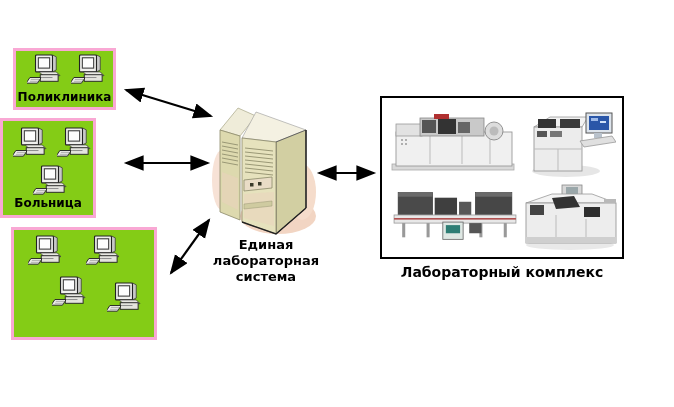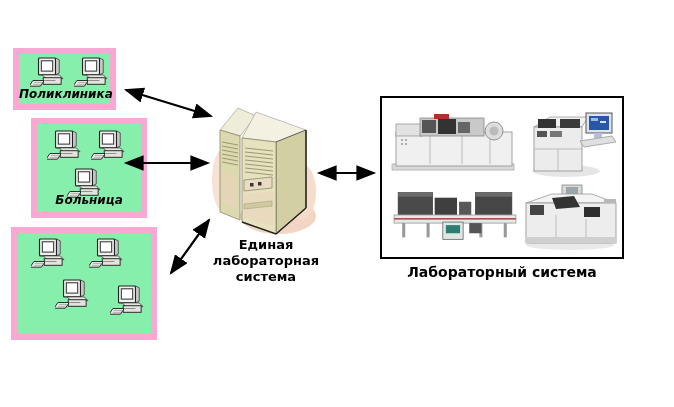--- a/index.html
+++ b/index.html
@@ -1,23 +1,22 @@
 <!DOCTYPE html>
 <html><head>
 <meta charset="utf-8">
 <style>
   html,body{margin:0;padding:0;background:#ffffff;}
   #canvas{
     position:relative;width:674px;height:407px;background:#ffffff;overflow:hidden;
     font-family:"DejaVu Sans","Liberation Sans",sans-serif;color:#000;
   }
   .node-box{
-    position:absolute;background:#86efac;border:6px solid #f9a8d4;
+    position:absolute;background:#84cc16;border:3px solid #f9a8d4;
     box-sizing:border-box;
-    font-style:italic;
   }
   .node-label{
     position:absolute;left:0;right:0;bottom:3px;text-align:center;
     font-weight:bold;font-size:12px;letter-spacing:0px;white-space:nowrap;
   }
   .pc{position:absolute;width:34px;height:32px;}
   .pc svg{width:100%;height:100%;display:block;}
   #server-art{position:absolute;left:212px;top:100px;width:104px;height:140px;}
   #server-label{
     position:absolute;left:208px;top:237px;width:116px;text-align:center;
@@ -63,21 +62,21 @@
         <rect x="14" y="22" width="19" height="7" fill="#e4e4de" stroke="#222" stroke-width="1"></rect>
         <line x1="16" y1="25" x2="27" y2="25" stroke="#888" stroke-width="1"></line>
         <polygon points="3,25 15,25 11,31 -1,31" fill="#eeeeea" stroke="#222" stroke-width="1"></polygon>
         <line x1="4" y1="27" x2="13" y2="27" stroke="#999" stroke-width="0.8"></line>
         <line x1="3" y1="29" x2="12" y2="29" stroke="#999" stroke-width="0.8"></line>
       </svg>
     </span>
     <div class="node-label">Поликлиника</div>
   </div>
 
-  <div class="node-box" style="left:31px;top:118px;width:116px;height:100px;">
+  <div class="node-box" style="left:0;top:118px;width:96px;height:100px;">
     <span class="pc" style="left:10px;top:6px;">
       <svg viewBox="0 0 36 34">
         <polygon points="27,1 31,3 31,17 27,19" fill="#c8c8c8" stroke="#333" stroke-width="0.8"></polygon>
         <rect x="9" y="1" width="18" height="18" rx="1" fill="#f0f0ee" stroke="#222" stroke-width="1.2"></rect>
         <rect x="12" y="4" width="12" height="11" fill="#fdfdfd" stroke="#444" stroke-width="1.2"></rect>
         <polygon points="13,19 31,19 35,23 17,23" fill="#e8e8e2" stroke="#333" stroke-width="0.8"></polygon>
         <rect x="14" y="22" width="19" height="7" fill="#e4e4de" stroke="#222" stroke-width="1"></rect>
         <line x1="16" y1="25" x2="27" y2="25" stroke="#888" stroke-width="1"></line>
         <polygon points="3,25 15,25 11,31 -1,31" fill="#eeeeea" stroke="#222" stroke-width="1"></polygon>
         <line x1="4" y1="27" x2="13" y2="27" stroke="#999" stroke-width="0.8"></line>
@@ -284,21 +283,21 @@
         <polygon points="30,17 52,15 58,26 34,28" fill="#333"></polygon>
         <rect x="62" y="26" width="16" height="10" fill="#2e2e2e"></rect>
         <rect x="8" y="24" width="14" height="10" fill="#444"></rect>
         <rect x="4" y="56" width="90" height="6" fill="#cfcfcf"></rect>
         <line x1="34" y1="34" x2="34" y2="56" stroke="#bbb" stroke-width="1"></line>
         <line x1="64" y1="38" x2="64" y2="56" stroke="#bbb" stroke-width="1"></line>
         <rect x="82" y="18" width="12" height="4" fill="#b8b8b8"></rect>
       </svg>
     </span>
   </div>
-  <div id="lab-label">Лабораторный система</div>
+  <div id="lab-label">Лабораторный комплекс</div>
 
   <svg id="arrow-layer">
     <defs>
       <marker id="ah" markerWidth="10" markerHeight="8" refX="8" refY="3.5" orient="auto-start-reverse">
         <path d="M0,0 L9,3.5 L0,7 Z" fill="#000"></path>
       </marker>
     </defs>
     <line x1="126" y1="90" x2="211" y2="116" stroke="#000" stroke-width="2.2" marker-start="url(#ah)" marker-end="url(#ah)"></line>
     <line x1="126" y1="163" x2="208" y2="163" stroke="#000" stroke-width="2.2" marker-start="url(#ah)" marker-end="url(#ah)"></line>
     <line x1="171" y1="273" x2="209" y2="220" stroke="#000" stroke-width="2.2" marker-start="url(#ah)" marker-end="url(#ah)"></line>

